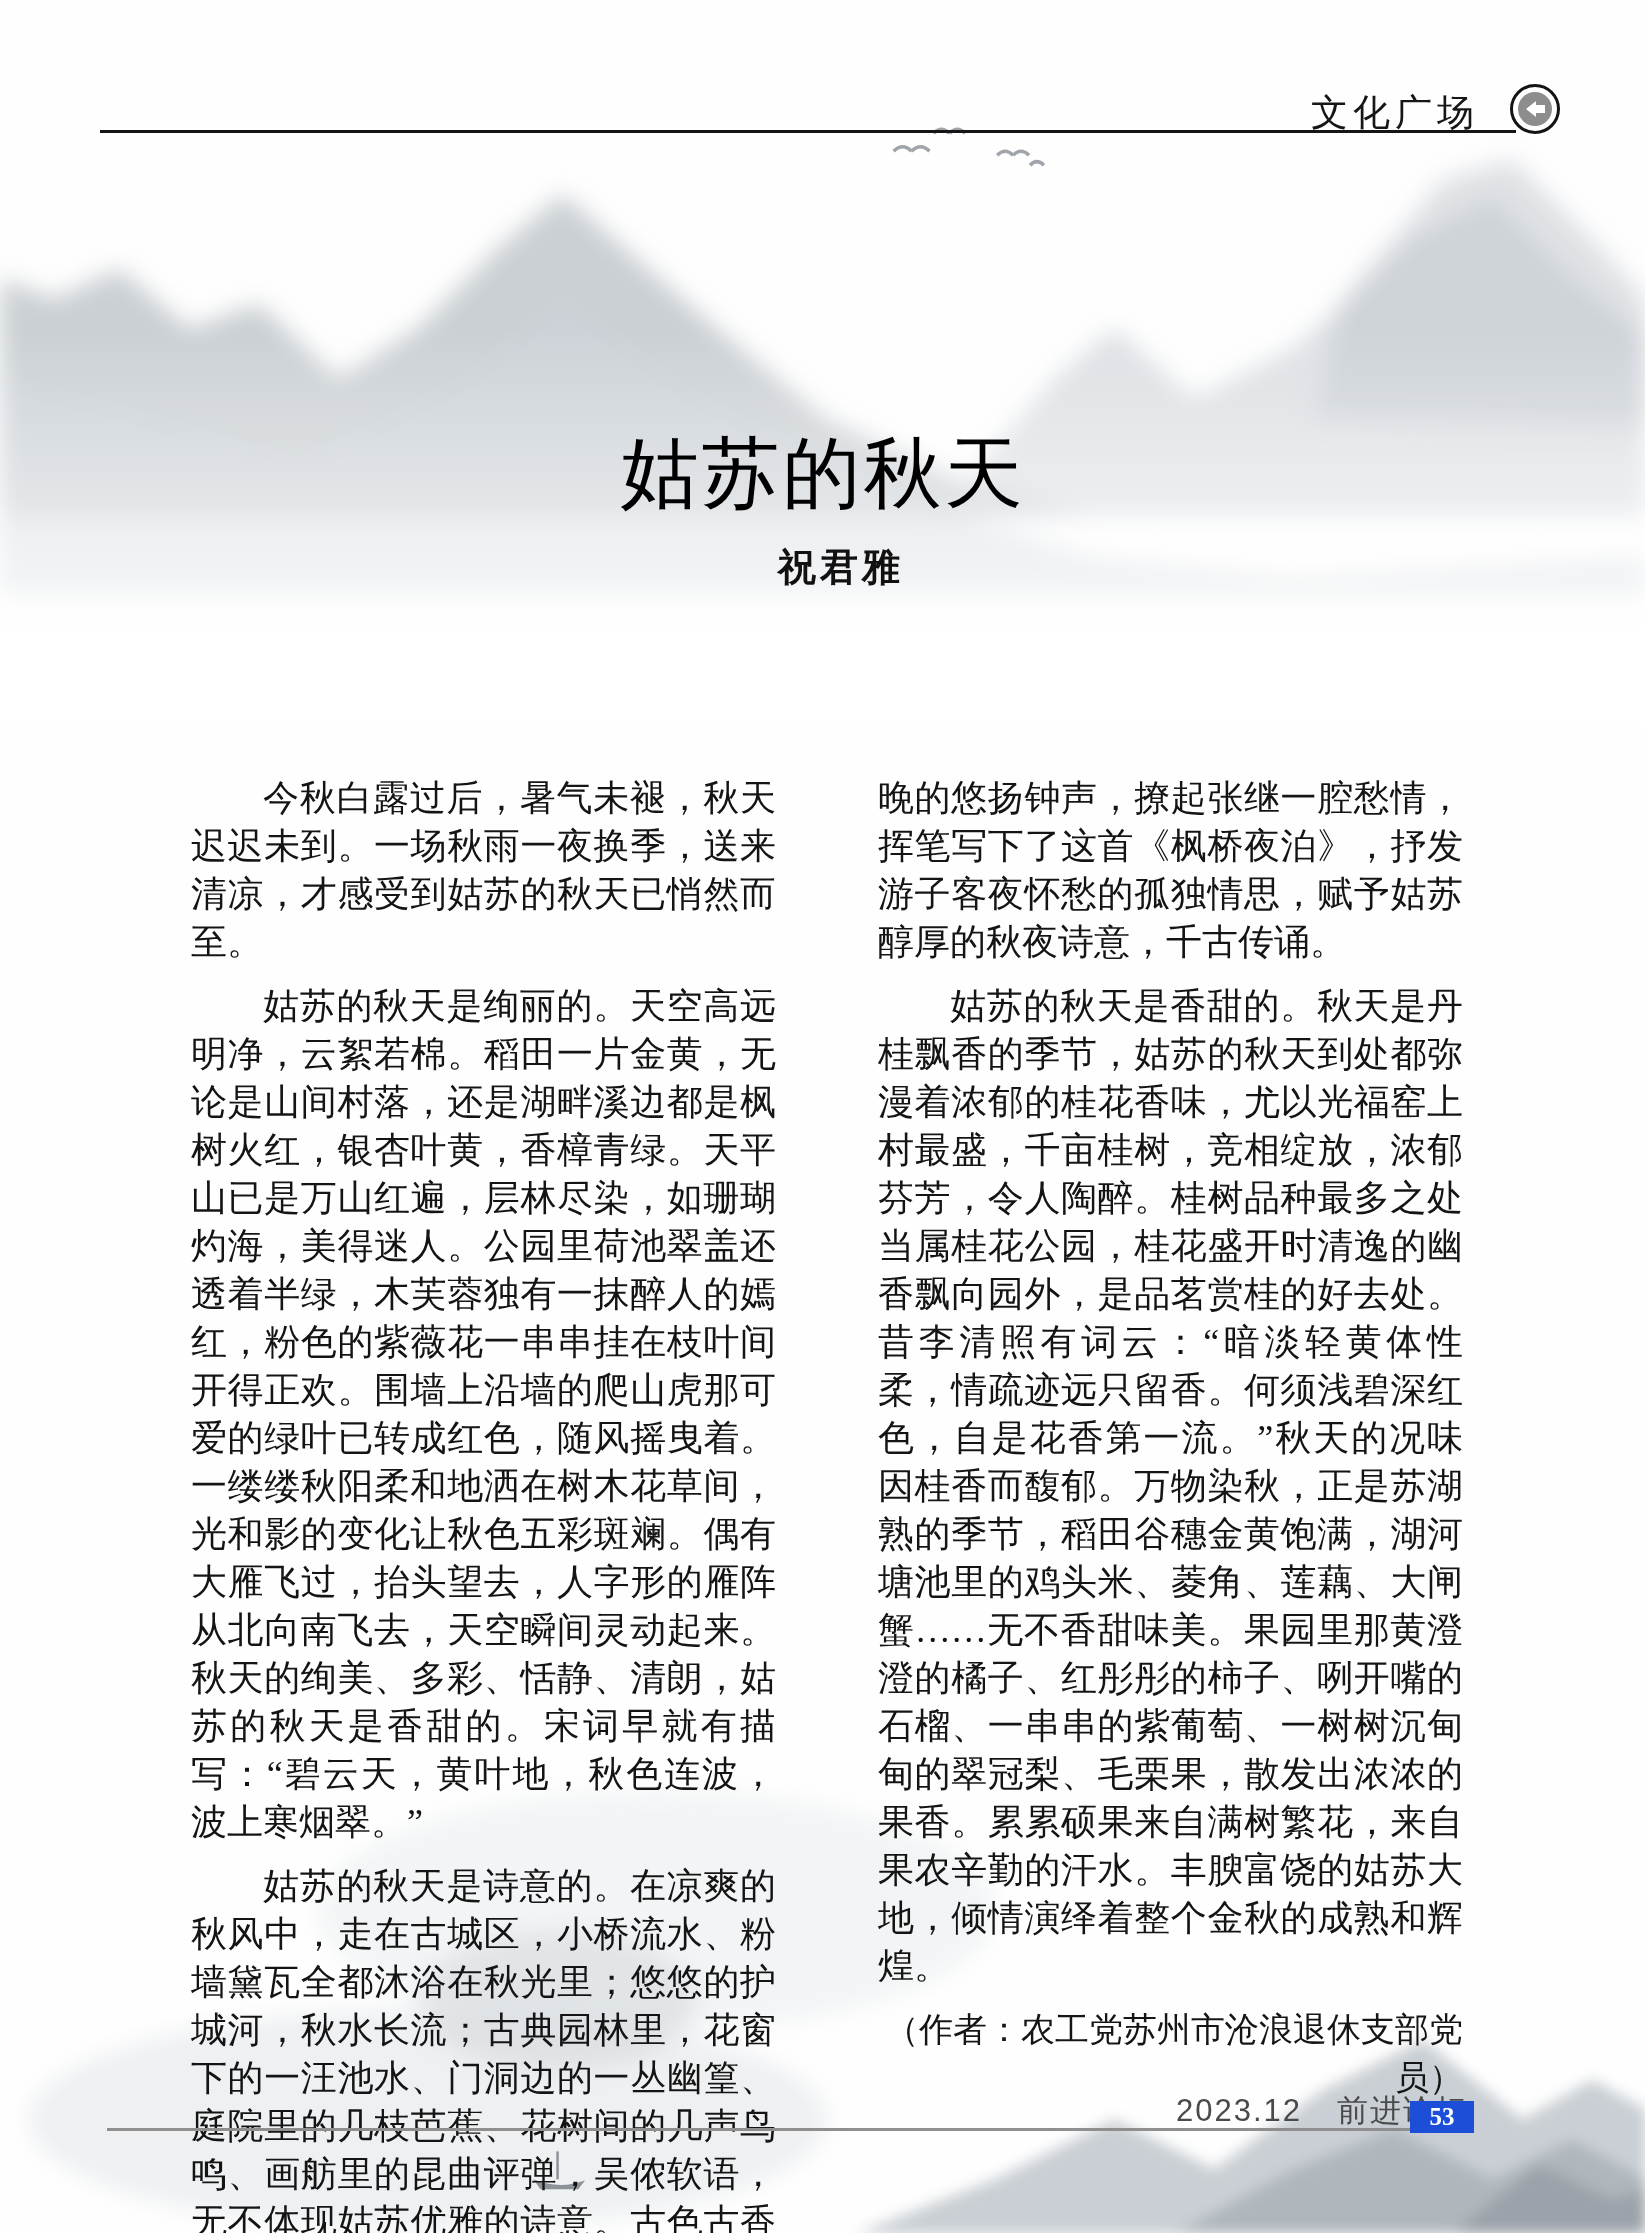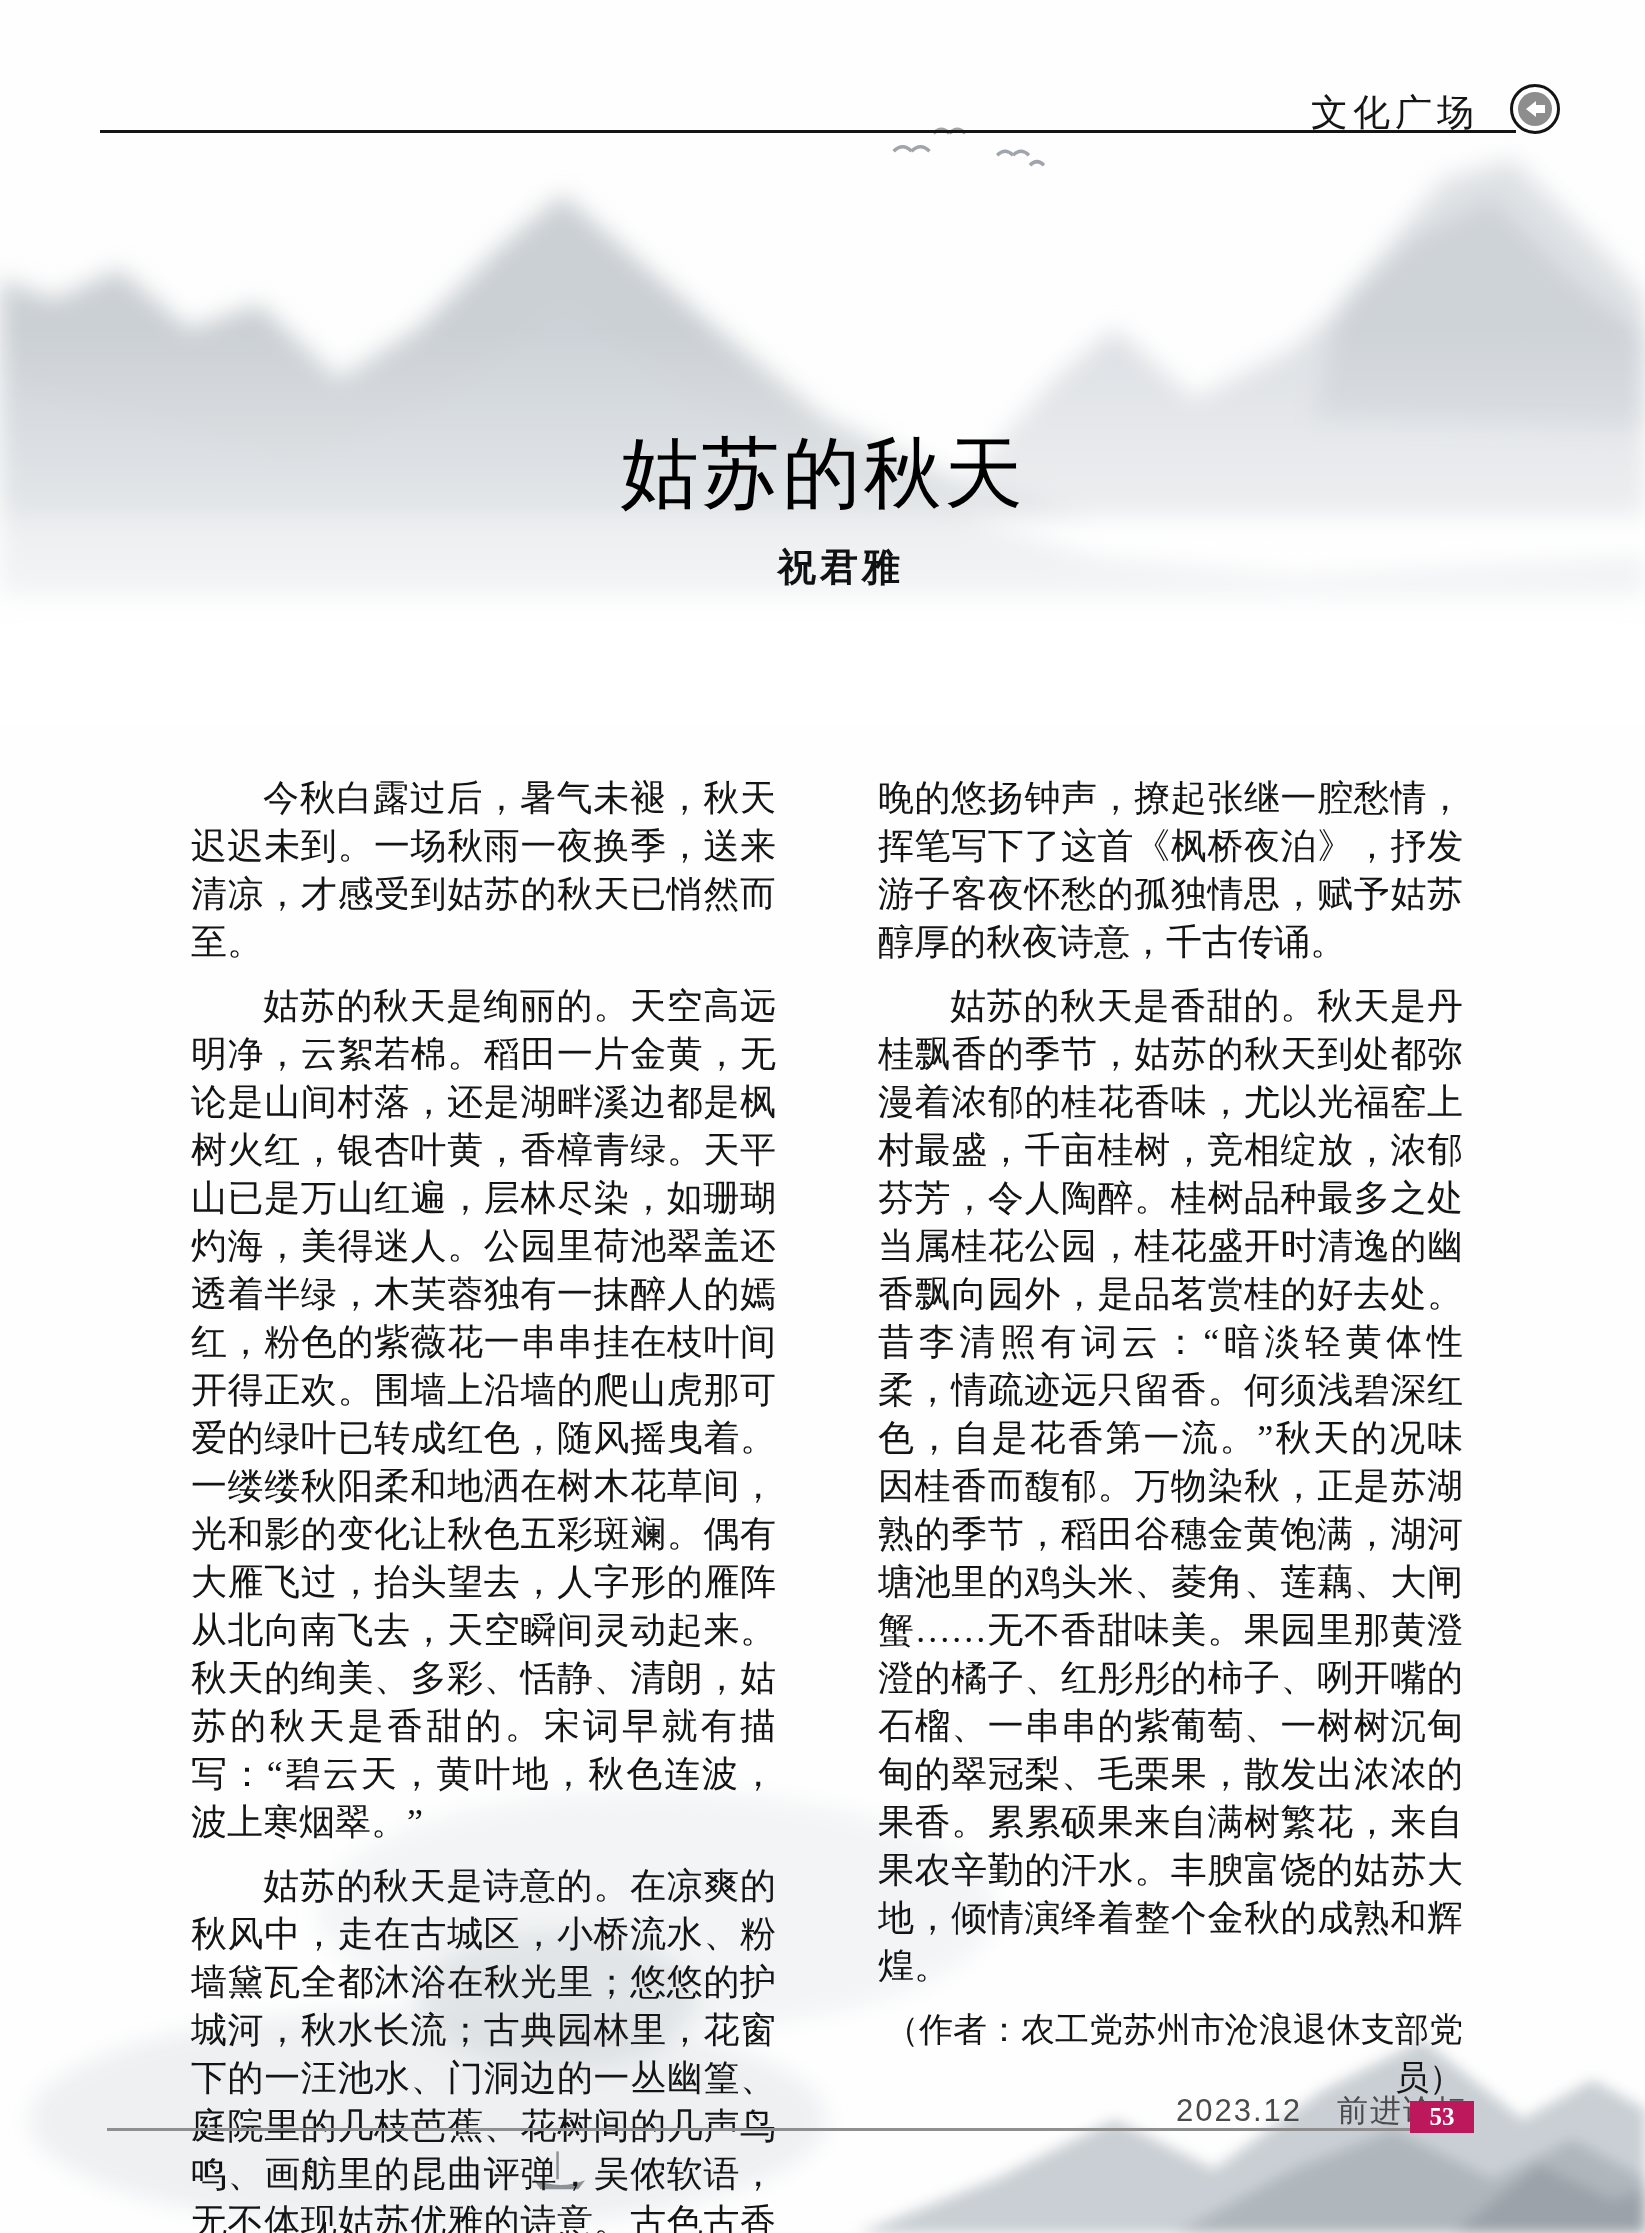--- a/index.html
+++ b/index.html
@@ -57,21 +57,21 @@
   }
   
   .footer-rule{position:absolute;left:107px;top:2128px;width:1305px;height:3px;background:#8f8f8f;}
   .footer-text{
     position:absolute;top:2090px;left:1176px;display:flex;gap:35px;align-items:baseline;
     font-family:"Liberation Sans","DejaVu Sans",sans-serif;
     font-size:31px;color:#4a4a4a;letter-spacing:2px;white-space:nowrap;
   }
   .page-badge{
     position:absolute;left:1410px;top:2101px;width:64px;height:32px;
-    background:#be185d;color:#fff;display:flex;align-items:center;justify-content:center;
+    background:#1d4ed8;color:#fff;display:flex;align-items:center;justify-content:center;
     font-family:"Liberation Serif","DejaVu Serif",serif;font-weight:700;font-size:25px;
   }
 </style>
 </head>
 <body>
 
 <div class="page">
 
   <svg class="bg-art" viewBox="0 0 1654 2245" xmlns="http://www.w3.org/2000/svg" aria-hidden="true">
     <defs>

